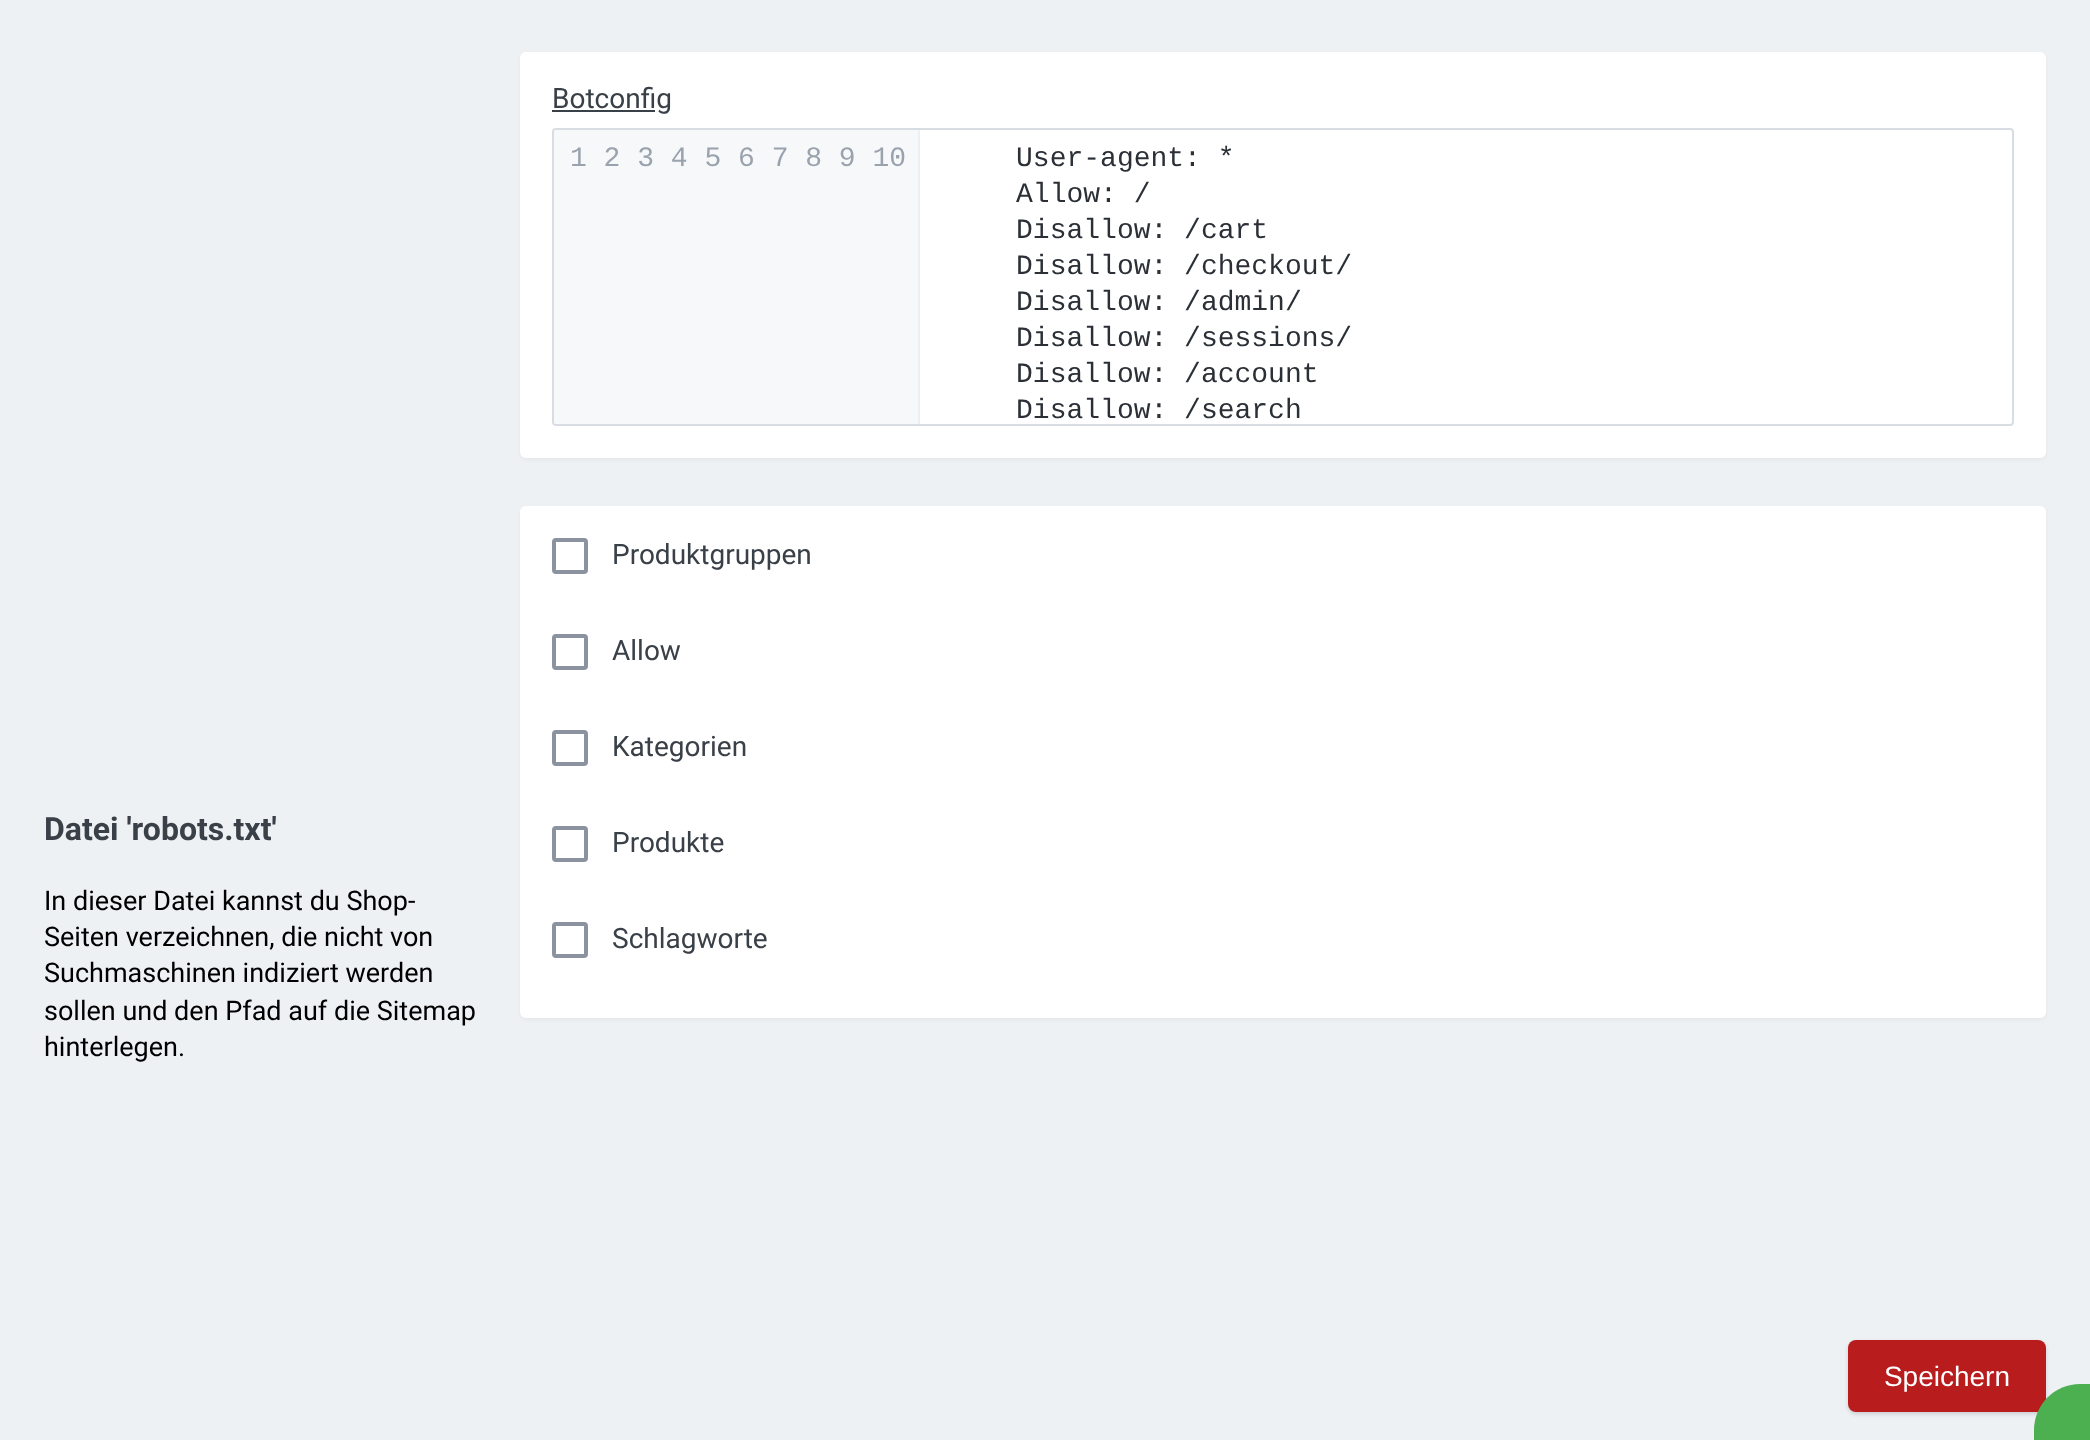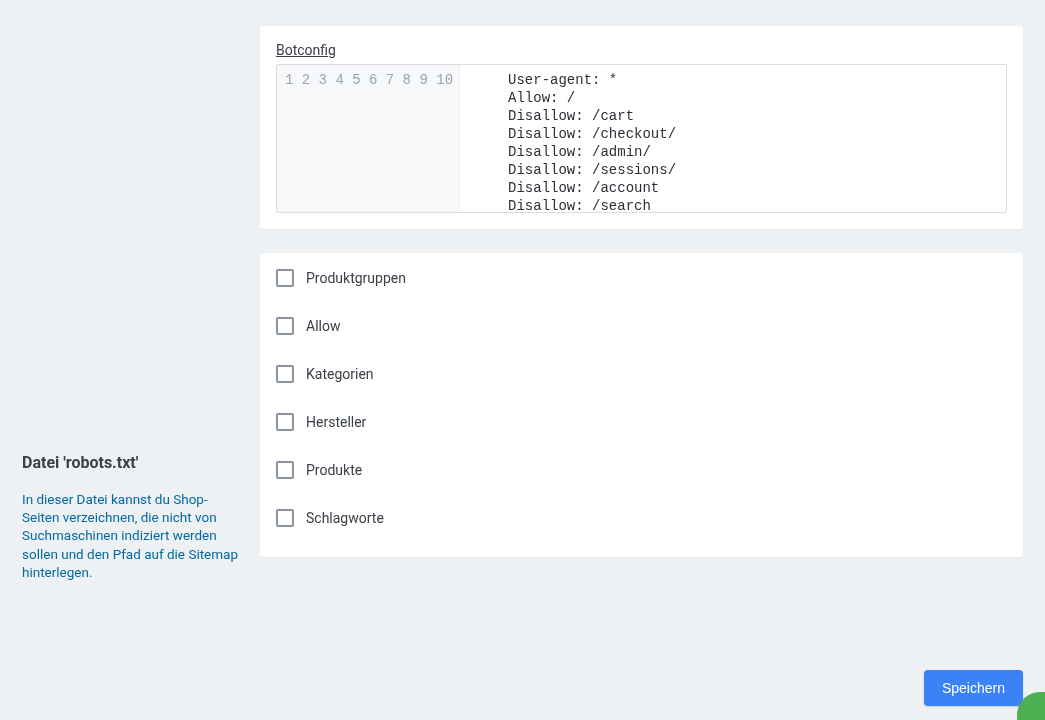--- a/index.html
+++ b/index.html
@@ -24,21 +24,21 @@
   }
   .side h2 {
     font-size: 16px;
     font-weight: 700;
     color: #3a4048;
     margin-bottom: 18px;
   }
   .side p {
     font-size: 13.5px;
     line-height: 1.35;
-    color: #0369a1;
+    color: #000000;
   }
   .main {
     flex: 1;
   }
   .card {
     background: #ffffff;
     border-radius: 3px;
     box-shadow: 0 1px 2px rgba(0,0,0,0.04);
     padding: 16px;
     margin-bottom: 24px;
@@ -104,21 +104,21 @@
     flex: 0 0 18px;
   }
   .check-label {
     font-size: 14px;
     color: #3a4048;
   }
   .save-btn {
     position: absolute;
     right: 22px;
     bottom: 14px;
-    background: #3b82f6;
+    background: #b91c1c;
     color: #ffffff;
     border: none;
     border-radius: 4px;
     padding: 10px 18px;
     font-size: 14px;
     font-weight: 500;
     cursor: pointer;
     box-shadow: 0 1px 2px rgba(0,0,0,0.15);
   }
   .fab {
@@ -178,24 +178,20 @@
           <label class="check-row">
             <span class="checkbox"></span>
             <span class="check-label">Allow</span>
           </label>
           <label class="check-row">
             <span class="checkbox"></span>
             <span class="check-label">Kategorien</span>
           </label>
           <label class="check-row">
             <span class="checkbox"></span>
-            <span class="check-label">Hersteller</span>
-          </label>
-          <label class="check-row">
-            <span class="checkbox"></span>
             <span class="check-label">Produkte</span>
           </label>
           <label class="check-row">
             <span class="checkbox"></span>
             <span class="check-label">Schlagworte</span>
           </label>
         </div>
     </section>
 
   </main>

